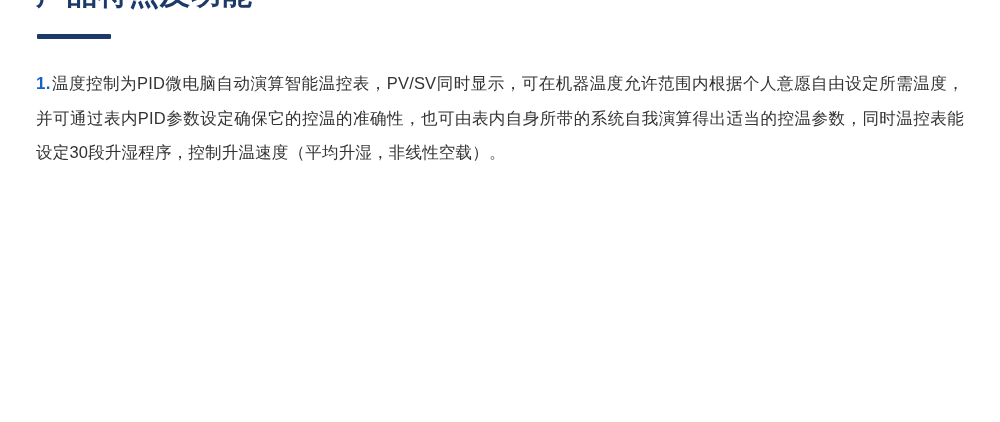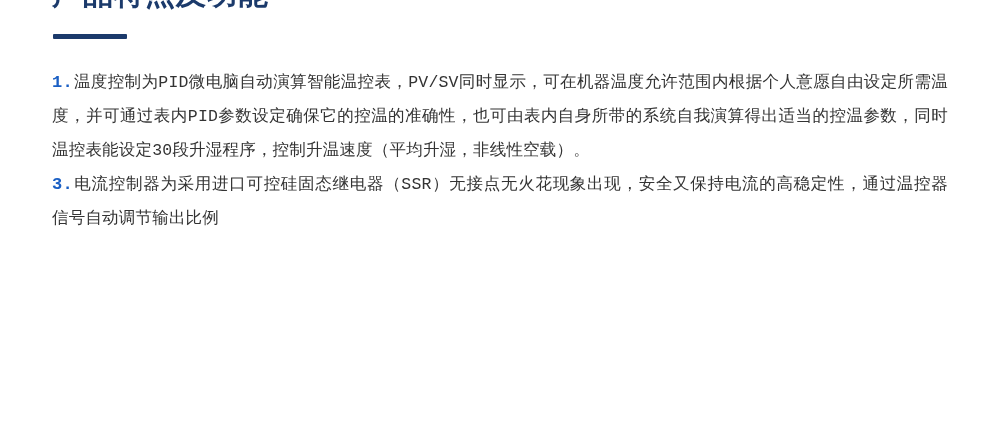--- a/index.html
+++ b/index.html
@@ -11,22 +11,21 @@
     height: 422px;
     background: #ffffff;
     font-family: "Liberation Sans", "DejaVu Sans", sans-serif;
     overflow: hidden;
   }
   .page {
     position: relative;
     width: 1000px;
     height: 335px;
     box-sizing: border-box;
-    padding: 0 52px;
-    font-family: Liberation Mono, monospace;
+    padding: 0 36px;
   }
   .title-block {
     position: relative;
     height: 46px;
     overflow: hidden;
   }
   .section-title {
     position: absolute;
     top: -26px;
     left: 0;
@@ -72,18 +71,17 @@
   <div class="title-block">
     <div class="section-title">产品特点及功能</div>
     <div class="title-underline"></div>
   </div>
 
   <div class="body-block">
 
     <p class="para"><span class="num">1.</span><span>温度控制为PID微电脑自动演算智能温控表，PV/SV同时显示，可在机器温度允许范围内根据个人意愿自由设定所需温度，并可通过表内PID参数设定确保它的控温的准确性，也可由表内自身所带的系统自我演算得出适当的控温参数，同时温控表能设定30段升湿程序，控制升温速度（平均升湿，非线性空载）。</span></p>
 
 
-    <p class="para p2"><span class="num">3.</span><span>电流控制器为采用进口可控硅固态继电器（SSR）无接点无火花现象出现，安全又保持电流的高稳定性，通过温控器 信号自动调节输出比例</span></p>
 
 
   </div>
 
 </div>
 
 </body></html>

